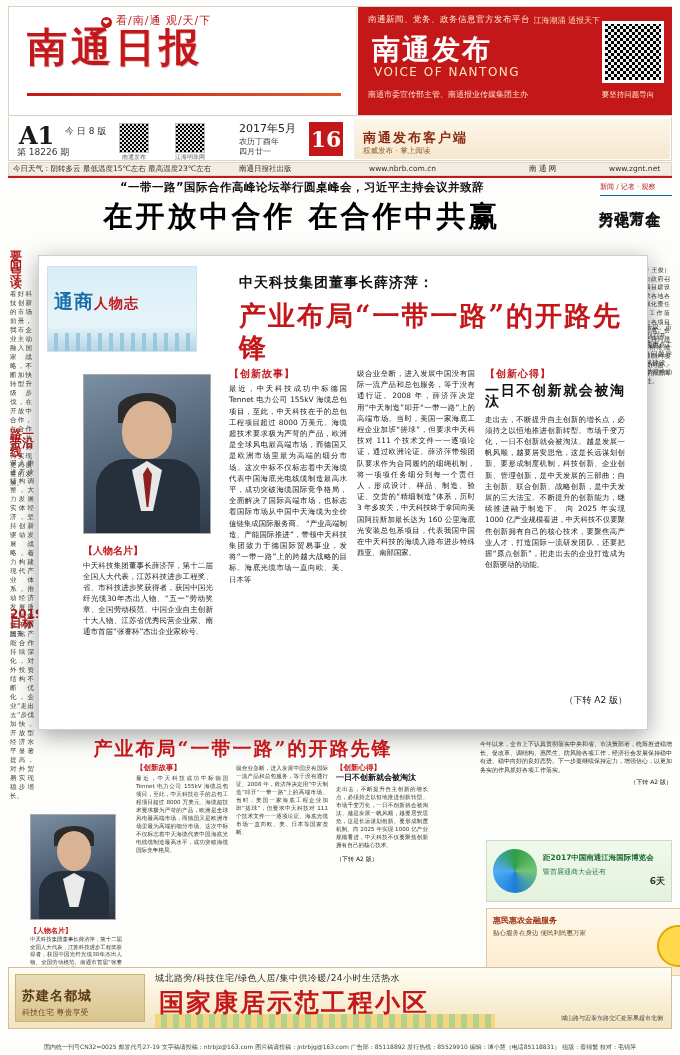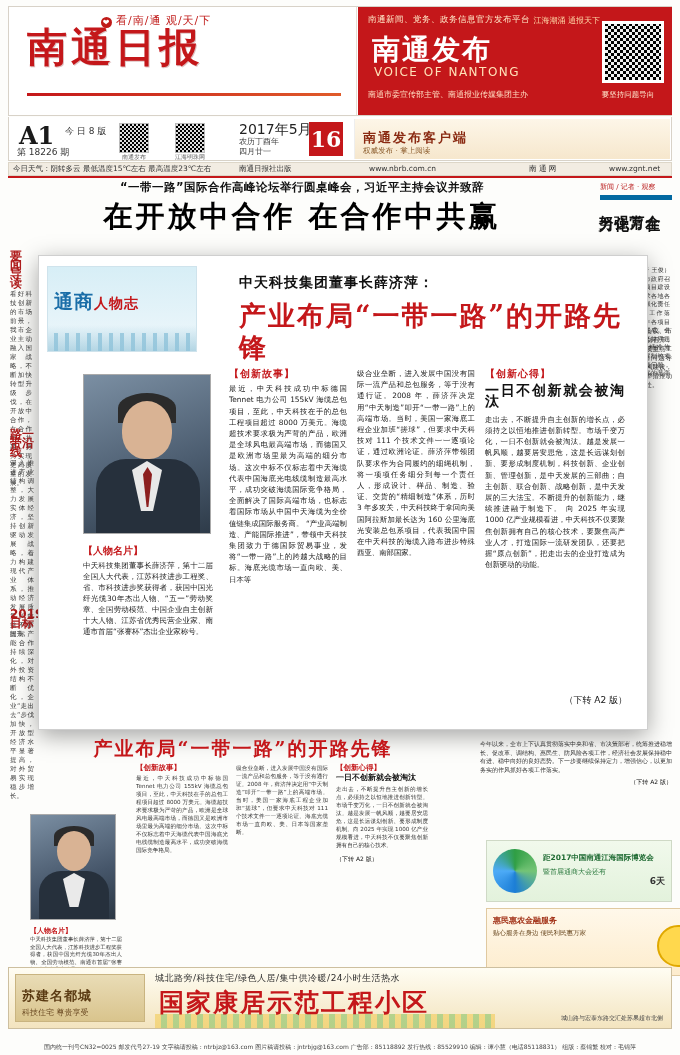--- a/index.html
+++ b/index.html
@@ -108,21 +108,21 @@
   .ib-qr {
     position: absolute; width: 30px; height: 30px; top: 6px;
     background:
       repeating-linear-gradient(0deg,#222 0 2px,#fff 2px 4px),
       repeating-linear-gradient(90deg,#222 0 2px,#fff 2px 4px);
     background-blend-mode: difference;
     border: 1px solid #bbb;
   }
   .ib-qr-cap { position: absolute; top: 36px; font-size: 6px; color: #666; width: 46px; text-align: center; }
   .ib-date {
-    position: absolute; left: 230px; top: 6px; font-size: 14px; color: #222;
+    position: absolute; left: 230px; top: 6px; font-size: 11px; color: #222;
     line-height: 12px;
   }
   .ib-lunar {
     position: absolute; left: 230px; top: 20px; font-size: 8px; color: #444;
     line-height: 10px;
   }
   .ib-weeknum {
     position: absolute; left: 300px; top: 5px;
     width: 34px; height: 34px; background: #c4171a; color: #fff;
     font-size: 22px; font-weight: bold; text-align: center; line-height: 34px;
@@ -177,21 +177,21 @@
     position: absolute; left: 8px; top: 176px; width: 664px;
     border-top: 2px solid #c4171a;
   }
 
   
   .rightcol {
     position: absolute; left: 600px; top: 182px; width: 72px;
     font-size: 8px; color: #222; line-height: 11px;
   }
   .rc-head {
-    font-size: 7px; color: #b22; border-bottom: 5px solid #0369a1; padding-bottom: 2px;
+    font-size: 7px; color: #b22; border-bottom: 1px solid #0369a1; padding-bottom: 2px;
     margin-bottom: 3px;
   }
   .rc-vert {
     writing-mode: vertical-rl; text-orientation: upright;
     font-family: "DejaVu Serif","Liberation Serif",serif;
     font-weight: bold; font-size: 15px; letter-spacing: 2px; color: #111;
     height: 56px; display: inline-block; margin-right: 2px;
   }
   .rc-body { font-size: 6.5px; line-height: 9px; color: #333; text-align: justify; }
 

